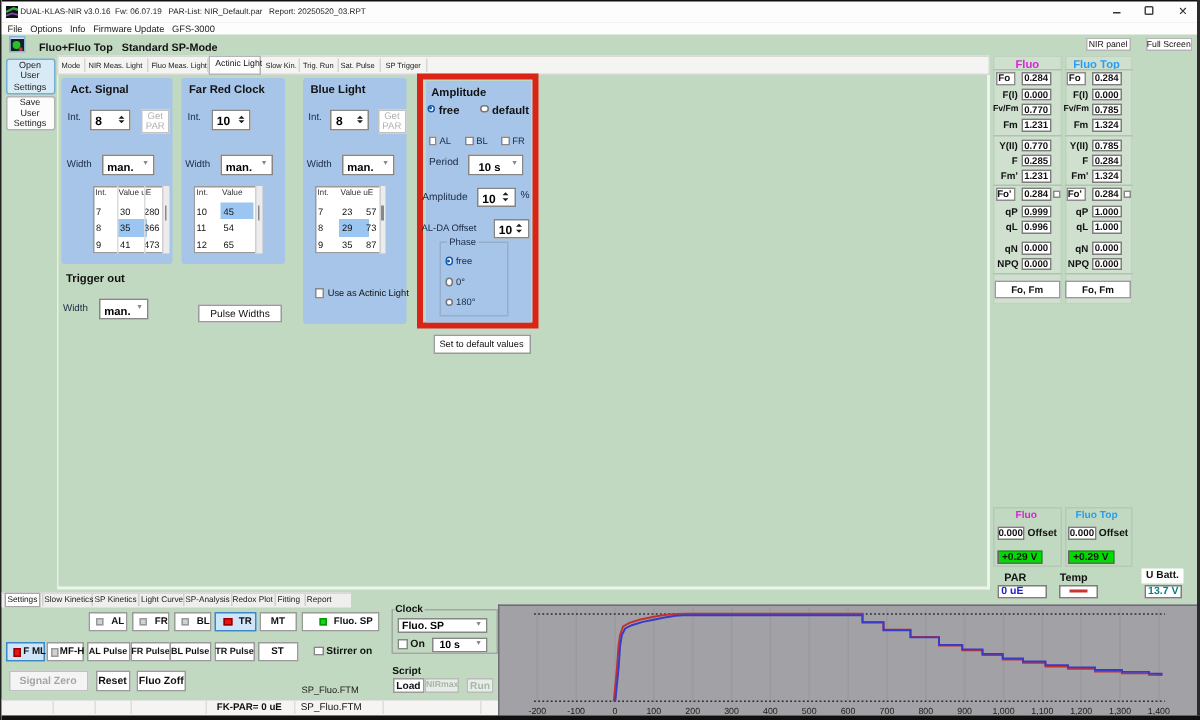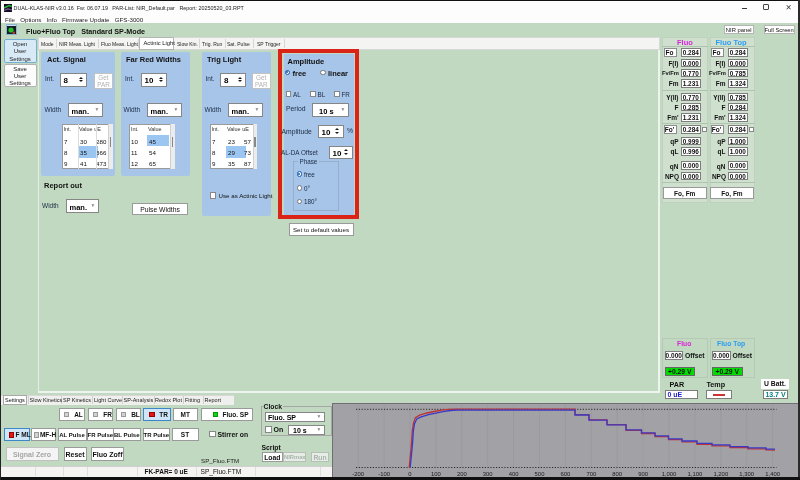--- a/index.html
+++ b/index.html
@@ -109,29 +109,29 @@
     <div class="tx" style="left:95px;top:149px;font-size:6.2px;color:#111">366</div>
 <div class="tx" style="left:63px;top:160.3px;font-size:6.2px;color:#111">9</div>
     <div class="tx" style="left:79px;top:160.3px;font-size:6.2px;color:#111">41</div>
     <div class="tx" style="left:95px;top:160.3px;font-size:6.2px;color:#111">473</div>
 <div class="ab" style="left:77px;top:124px;width:1px;height:44.5px;background:#dcdcdc"></div>
 <div class="ab" style="left:94.5px;top:124px;width:1px;height:44.5px;background:#dcdcdc"></div>
 <div class="ab" style="left:146px;top:124px;width:1px;height:44.5px;background:#dcdcdc"></div>
 <div class="ab" style="left:225px;top:124px;width:1px;height:44.5px;background:#dcdcdc"></div>
 <div class="ab" style="left:242.5px;top:124px;width:1px;height:44.5px;background:#dcdcdc"></div>
 
-<div class="tx bold" style="left:43px;top:181px;font-size:7.5px;color:#111">Report out</div>
+<div class="tx bold" style="left:43px;top:181px;font-size:7.5px;color:#111">Trigger out</div>
 <div class="tx nv" style="left:41px;top:201.5px;font-size:6.5px">Width</div>
 <div class="dd" style="left:64.5px;top:198.5px;width:33.5px;height:14px">
       <span style="position:absolute;left:3px;top:3px;font-size:7.5px;font-weight:bold">man.</span>
       <span class="car">▼</span>
     </div>
 
 <div class="panel ab" style="left:120px;top:51.5px;width:68.5px;height:124px"></div>
-<div class="tx bold" style="left:125px;top:55px;font-size:7.5px;color:#111">Far Red Widths</div>
+<div class="tx bold" style="left:125px;top:55px;font-size:7.5px;color:#111">Far Red Clock</div>
 <div class="tx nv" style="left:124px;top:75px;font-size:6.5px">Int.</div>
 <div class="spin" style="left:139.5px;top:72.5px;width:26.5px;height:14px">
       <span style="position:absolute;left:3px;top:2.5px;font-size:8px;font-weight:bold">10</span>
       <span class="arr">
         <span class="aru" style="display:block"></span>
         <span class="ard" style="display:block"></span>
       </span>
     </div>
 <div class="tx nv" style="left:122.5px;top:105.5px;font-size:6.5px">Width</div>
 <div class="dd" style="left:145.5px;top:103px;width:35.5px;height:14px">
@@ -147,21 +147,21 @@
 <div class="tx" style="left:130px;top:137.5px;font-size:6.2px;color:#111">10</div>
     <div class="tx" style="left:148px;top:137.5px;font-size:6.2px;color:#111">45</div>
 <div class="tx" style="left:130px;top:149px;font-size:6.2px;color:#111">11</div>
     <div class="tx" style="left:148px;top:149px;font-size:6.2px;color:#111">54</div>
 <div class="tx" style="left:130px;top:160.3px;font-size:6.2px;color:#111">12</div>
     <div class="tx" style="left:148px;top:160.3px;font-size:6.2px;color:#111">65</div>
 
 <div class="bt ab" style="left:131px;top:203px;width:56px;height:12px;font-size:6.8px;line-height:11px">Pulse Widths</div>
 
 <div class="panel ab" style="left:200.5px;top:51.5px;width:69.5px;height:164.5px"></div>
-<div class="tx bold" style="left:206px;top:55px;font-size:7.5px;color:#111">Trig Light</div>
+<div class="tx bold" style="left:206px;top:55px;font-size:7.5px;color:#111">Blue Light</div>
 <div class="tx nv" style="left:204.5px;top:75px;font-size:6.5px">Int.</div>
 <div class="spin" style="left:219px;top:72.5px;width:26px;height:14px">
       <span style="position:absolute;left:3px;top:2.5px;font-size:8px;font-weight:bold">8</span>
       <span class="arr">
         <span class="aru" style="display:block"></span>
         <span class="ard" style="display:block"></span>
       </span>
     </div>
 <div class="bt ab" style="left:251px;top:72.5px;width:18.5px;height:16px;font-size:6.4px;line-height:7.2px;color:#b2b2b2;padding-top:0.5px;border-color:#c2c2c2">Get<br>PAR</div>
 <div class="tx nv" style="left:203.5px;top:105.5px;font-size:6.5px">Width</div>
@@ -186,21 +186,21 @@
     <div class="tx" style="left:243px;top:160.3px;font-size:6.2px;color:#111">87</div>
 <div class="cb" style="left:208.5px;top:192px;width:6.5px;height:6.5px"></div>
 <div class="tx" style="left:217.5px;top:192px;font-size:6.2px;color:#111">Use as Actinic Light</div>
 
 <div class="ab" style="left:277px;top:48.5px;width:80.5px;height:170.5px;border:4px solid #db2418"></div>
 <div class="panel ab" style="left:282.5px;top:53.5px;width:70.5px;height:161.5px;border-radius:0"></div>
 <div class="tx bold" style="left:286.5px;top:56.5px;font-size:7.5px;color:#111">Amplitude</div>
 <div class="radio on" style="left:283.5px;top:69.5px"></div>
 <div class="tx bold" style="left:291.5px;top:68.5px;font-size:7.5px;color:#111">free</div>
 <div class="radio" style="left:319px;top:69.5px"></div>
-<div class="tx bold" style="left:327px;top:68.5px;font-size:7.5px;color:#111">linear</div>
+<div class="tx bold" style="left:327px;top:68.5px;font-size:7.5px;color:#111">default</div>
 <div class="cb" style="left:284.5px;top:91px;width:5.5px;height:5.5px"></div>
 <div class="tx nv" style="left:292px;top:90.5px;font-size:6.3px">AL</div>
 <div class="cb" style="left:309px;top:91px;width:5.5px;height:5.5px"></div>
 <div class="tx nv" style="left:316.5px;top:90.5px;font-size:6.3px">BL</div>
 <div class="cb" style="left:333px;top:91px;width:5.5px;height:5.5px"></div>
 <div class="tx nv" style="left:340.5px;top:90.5px;font-size:6.3px">FR</div>
 <div class="tx nv" style="left:285px;top:104.5px;font-size:6.8px">Period</div>
 <div class="dd" style="left:311px;top:102.5px;width:37px;height:14px">
       <span style="position:absolute;left:6px;top:3px;font-size:7.5px;font-weight:bold">10 s</span>
       <span class="car">▼</span>

